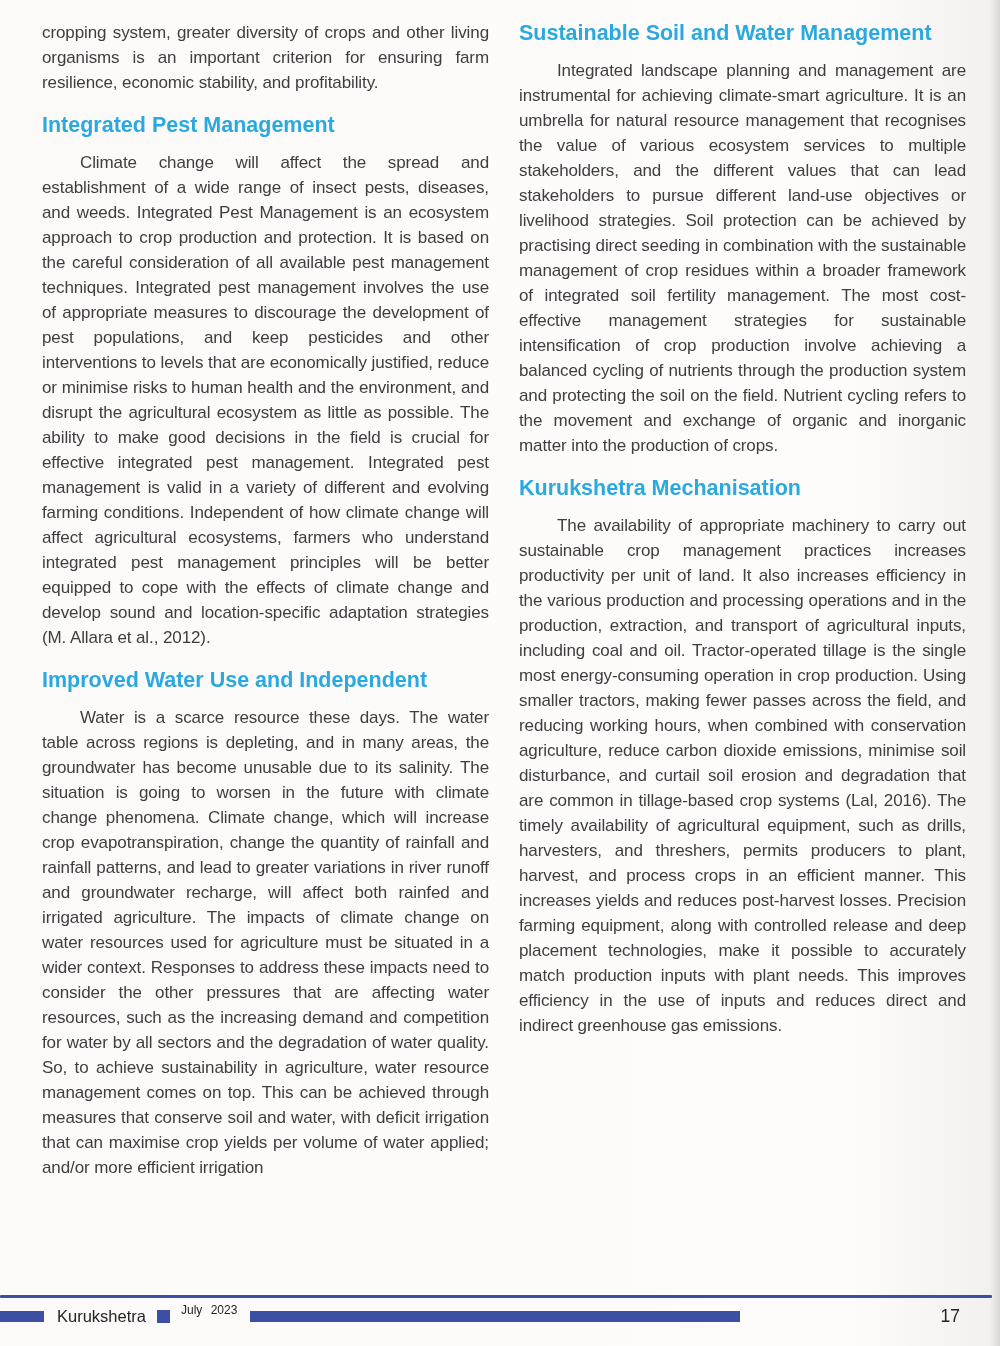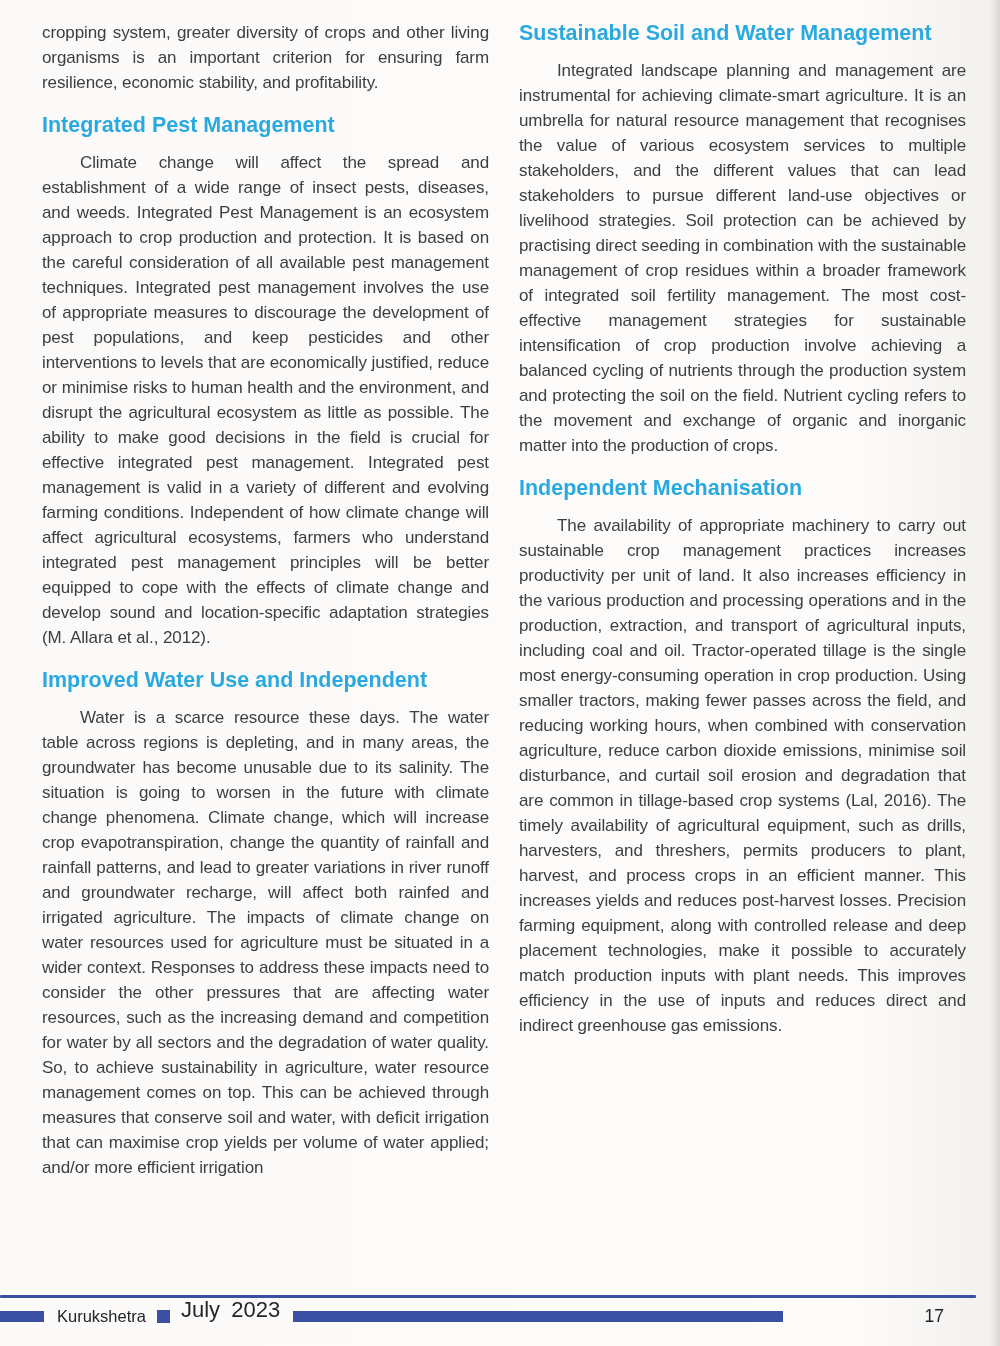--- a/index.html
+++ b/index.html
@@ -39,21 +39,21 @@
     font-size:21.5px;
     line-height:26px;
     font-weight:700;
     color:var(--accent,#2aa9e0);
     text-align:left;
   }
   .col > :first-child{ margin-top:0; }
 
   .footer{
     position:absolute;
-    left:0; right:16px;
+    left:0; right:0;
     bottom:22px;
   }
   .footer-rule{
     height:3px;
     background:var(--navy,#2f3f9c);
     margin-right:8px;
     border-radius:1px;
   }
   .footer-row{
     display:flex;
@@ -64,21 +64,21 @@
   .bar{ background:var(--navy,#3b50a4); }
   .bar-left{ width:44px; height:11px; }
   .square{ width:13px; height:13px; background:var(--navy,#3b50a4); }
   .mag-title{
     margin:0 11px 0 13px;
     font-size:16.5px;
     color:#242528;
   }
   .issue-date{
     margin:0 13px 12px 11px;
-    font-size:22px;
+    font-size:12px;
     color:#242528;
     word-spacing:5px;
   }
   .bar-long{ width:490px; height:11px; }
   .page-number{
     margin-left:auto;
     margin-right:40px;
     font-size:17.5px;
     color:#222326;
   }
@@ -92,21 +92,21 @@
     <section class="col" id="col-left">
         <p>cropping system, greater diversity of crops and other living organisms is an important criterion for ensuring farm resilience, economic stability, and profitability.</p>
         <h2>Integrated Pest Management</h2>
         <p class="indent">Climate change will affect the spread and establishment of a wide range of insect pests, diseases, and weeds. Integrated Pest Management is an ecosystem approach to crop production and protection. It is based on the careful consideration of all available pest management techniques. Integrated pest management involves the use of appropriate measures to discourage the development of pest populations, and keep pesticides and other interventions to levels that are economically justified, reduce or minimise risks to human health and the environment, and disrupt the agricultural ecosystem as little as possible. The ability to make good decisions in the field is crucial for effective integrated pest management. Integrated pest management is valid in a variety of different and evolving farming conditions. Independent of how climate change will affect agricultural ecosystems, farmers who understand integrated pest management principles will be better equipped to cope with the effects of climate change and develop sound and location-specific adaptation strategies (M. Allara et al., 2012).</p>
         <h2>Improved Water Use and Independent</h2>
         <p class="indent">Water is a scarce resource these days. The water table across regions is depleting, and in many areas, the groundwater has become unusable due to its salinity. The situation is going to worsen in the future with climate change phenomena. Climate change, which will increase crop evapotranspiration, change the quantity of rainfall and rainfall patterns, and lead to greater variations in river runoff and groundwater recharge, will affect both rainfed and irrigated agriculture. The impacts of climate change on water resources used for agriculture must be situated in a wider context. Responses to address these impacts need to consider the other pressures that are affecting water resources, such as the increasing demand and competition for water by all sectors and the degradation of water quality. So, to achieve sustainability in agriculture, water resource management comes on top. This can be achieved through measures that conserve soil and water, with deficit irrigation that can maximise crop yields per volume of water applied; and/or more efficient irrigation</p>
       </section>
     <section class="col" id="col-right">
         <h2>Sustainable Soil and Water Management</h2>
         <p class="indent">Integrated landscape planning and management are instrumental for achieving climate-smart agriculture. It is an umbrella for natural resource management that recognises the value of various ecosystem services to multiple stakeholders, and the different values that can lead stakeholders to pursue different land-use objectives or livelihood strategies. Soil protection can be achieved by practising direct seeding in combination with the sustainable management of crop residues within a broader framework of integrated soil fertility management. The most cost-effective management strategies for sustainable intensification of crop production involve achieving a balanced cycling of nutrients through the production system and protecting the soil on the field. Nutrient cycling refers to the movement and exchange of organic and inorganic matter into the production of crops.</p>
-        <h2>Independent Mechanisation</h2>
+        <h2>Kurukshetra Mechanisation</h2>
         <p class="indent">The availability of appropriate machinery to carry out sustainable crop management practices increases productivity per unit of land. It also increases efficiency in the various production and processing operations and in the production, extraction, and transport of agricultural inputs, including coal and oil. Tractor-operated tillage is the single most energy-consuming operation in crop production. Using smaller tractors, making fewer passes across the field, and reducing working hours, when combined with conservation agriculture, reduce carbon dioxide emissions, minimise soil disturbance, and curtail soil erosion and degradation that are common in tillage-based crop systems (Lal, 2016). The timely availability of agricultural equipment, such as drills, harvesters, and threshers, permits producers to plant, harvest, and process crops in an efficient manner. This increases yields and reduces post-harvest losses. Precision farming equipment, along with controlled release and deep placement technologies, make it possible to accurately match production inputs with plant needs. This improves efficiency in the use of inputs and reduces direct and indirect greenhouse gas emissions.</p>
       </section>
   </main>
 
   <footer class="footer">
     <div class="footer-rule"></div>
     <div class="footer-row">
       <span class="bar bar-left"></span>
       <span class="mag-title">Kurukshetra</span>
       <span class="square"></span>

